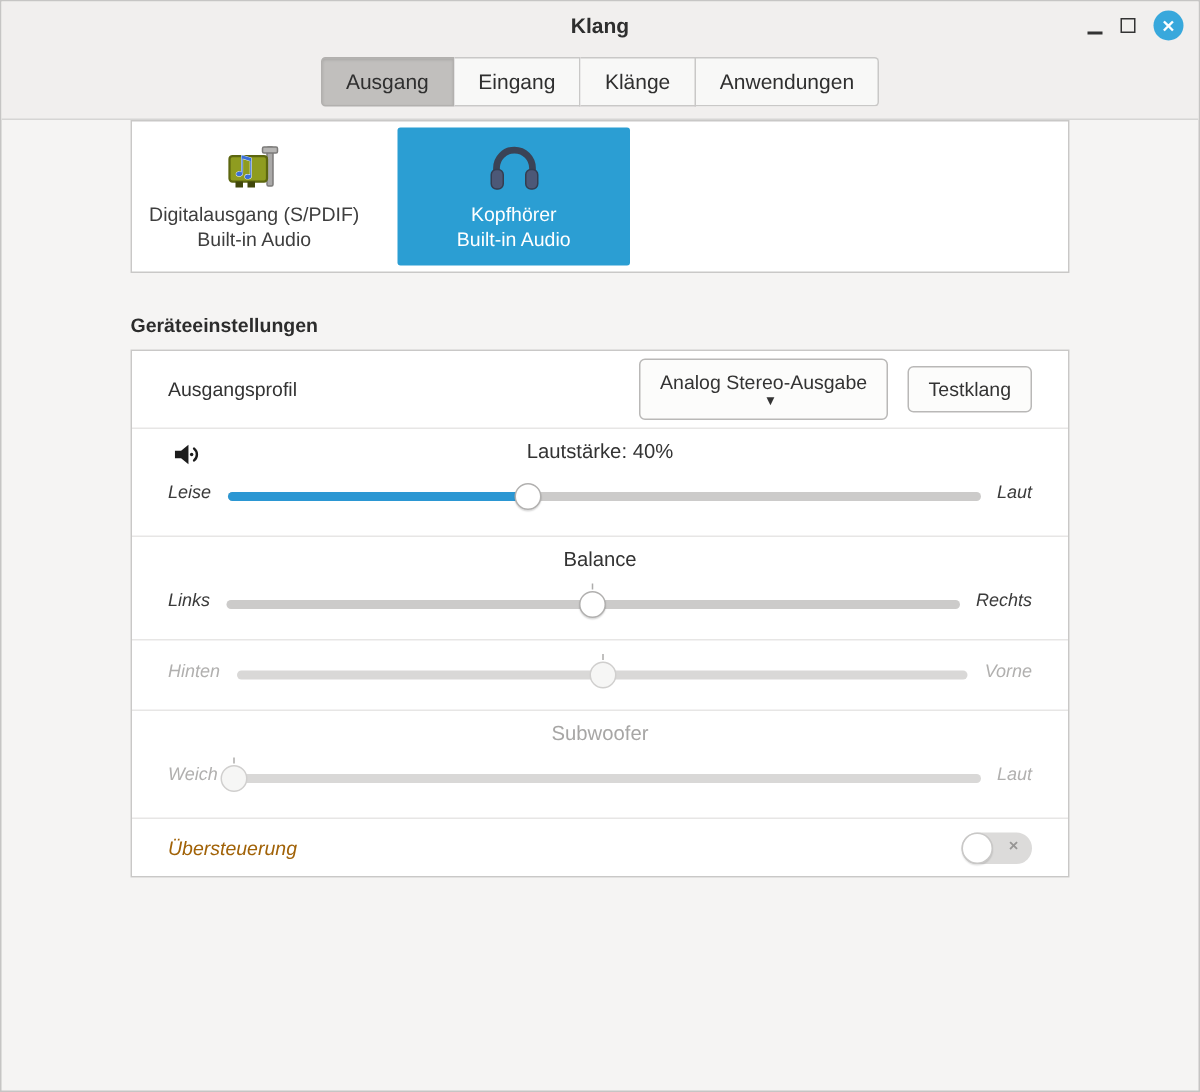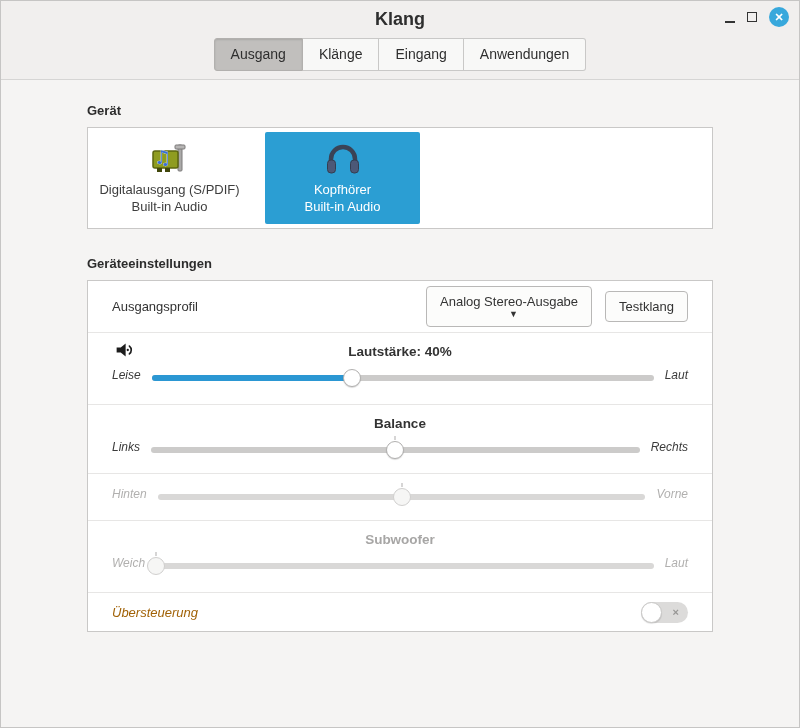--- a/index.html
+++ b/index.html
@@ -9,21 +9,21 @@
     font-size:13px; color:#333;
     background:#f5f4f3; overflow:hidden;
   }
   .window { width:800px; height:728px; border:1px solid #c6c5c4; background:#f5f4f3; }
 
   
   .header { background:#f1efee; border-bottom:1px solid #d6d5d4; padding-bottom:2px; }
   .titlebar { position:relative; height:30px; }
   .window-title {
     position:absolute; left:0; right:0; top:8px; text-align:center;
-    font-weight:700; font-size:18px; color:#2e2e2e;
+    font-weight:700; font-size:14px; color:#2e2e2e;
   }
   .win-controls { position:absolute; right:10px; top:5px; display:flex; align-items:center; gap:12px; height:22px; }
   .btn-min { width:10px; height:11px; border-bottom:2px solid #333; cursor:default; }
   .btn-max { width:10px; height:10px; border:1.5px solid #333; cursor:default; }
   .btn-close {
     width:20px; height:20px; border-radius:50%;
     display:flex; align-items:center; justify-content:center;
     color:#fff; font-size:11px; font-weight:700; cursor:default;
   }
   .tabbar { display:flex; justify-content:center; padding:7px 0 6px; }
@@ -61,21 +61,21 @@
   .profile-label { flex:1; color:#333; }
   .select-btn, .push-btn {
     background:#fcfcfb; border:1px solid #b9b8b7; border-radius:4px;
     padding:7px 13px; font-size:13px; color:#333; cursor:default;
     display:flex; align-items:center; white-space:nowrap;flex-direction:column;
   }
   .select-btn .caret { font-size:9px; margin-left:9px; color:#333; }
   .push-btn { margin-left:13px; justify-content:center; }
 
   .slider-row { padding:7px 24px 13px; }
-  .slider-title-line { position:relative; height:22px; display:flex; align-items:center; justify-content:center;font-weight:bold; }
+  .slider-title-line { position:relative; height:22px; display:flex; align-items:flex-start; justify-content:center; }
   .slider-title { font-size:13.5px; color:#333; }
   .speaker-wrap { position:absolute; left:2px; top:1px; }
   .slider-line { display:flex; align-items:flex-start; margin-top:6px; height:20px; }
   .end-label { font-style:italic; font-size:12px; color:#3b3b3b; white-space:nowrap; }
   .end-label.left  { margin-right:11px; }
   .end-label.right { margin-left:11px; }
   .slider { position:relative; flex:1; height:20px; }
   .slider .track { position:absolute; left:0; right:0; top:7px; height:6px; border-radius:3px; background:#cccbca; }
   .slider .fill  { position:absolute; left:0; top:7px; height:6px; border-radius:3px; }
   .slider .handle {
@@ -111,29 +111,28 @@
     <div class="titlebar">
       <div class="window-title">Klang</div>
       <div class="win-controls">
         <span class="btn-min"></span>
         <span class="btn-max"></span>
         <span class="btn-close" style="background: rgb(56, 168, 220);">✕</span>
       </div>
     </div>
     <div class="tabbar">
       <div class="tab active">Ausgang</div>
+      <div class="tab">Eingang</div>
       <div class="tab">Klänge</div>
-      <div class="tab">Eingang</div>
       <div class="tab">Anwendungen</div>
     </div>
   </div>
 
   <div class="content">
 
-    <div class="section-heading">Gerät</div>
     <div class="panel device-panel">
 
       <div class="device-tile">
         <div class="dev-icon">
           <svg width="40" height="36" viewBox="0 0 40 36">
             <rect x="28" y="3" width="4" height="26" rx="1" fill="#aaa9a8" stroke="#7c7b7a" stroke-width="1"></rect>
             <rect x="25" y="3" width="10" height="4" rx="1" fill="#b6b5b4" stroke="#7c7b7a" stroke-width="1"></rect>
             <rect x="3" y="9" width="25" height="17" rx="2" fill="#8f9c20" stroke="#5c660f" stroke-width="1.5"></rect>
             <rect x="7" y="26" width="5" height="4" fill="#41470b"></rect>
             <rect x="15" y="26" width="5" height="4" fill="#41470b"></rect>

